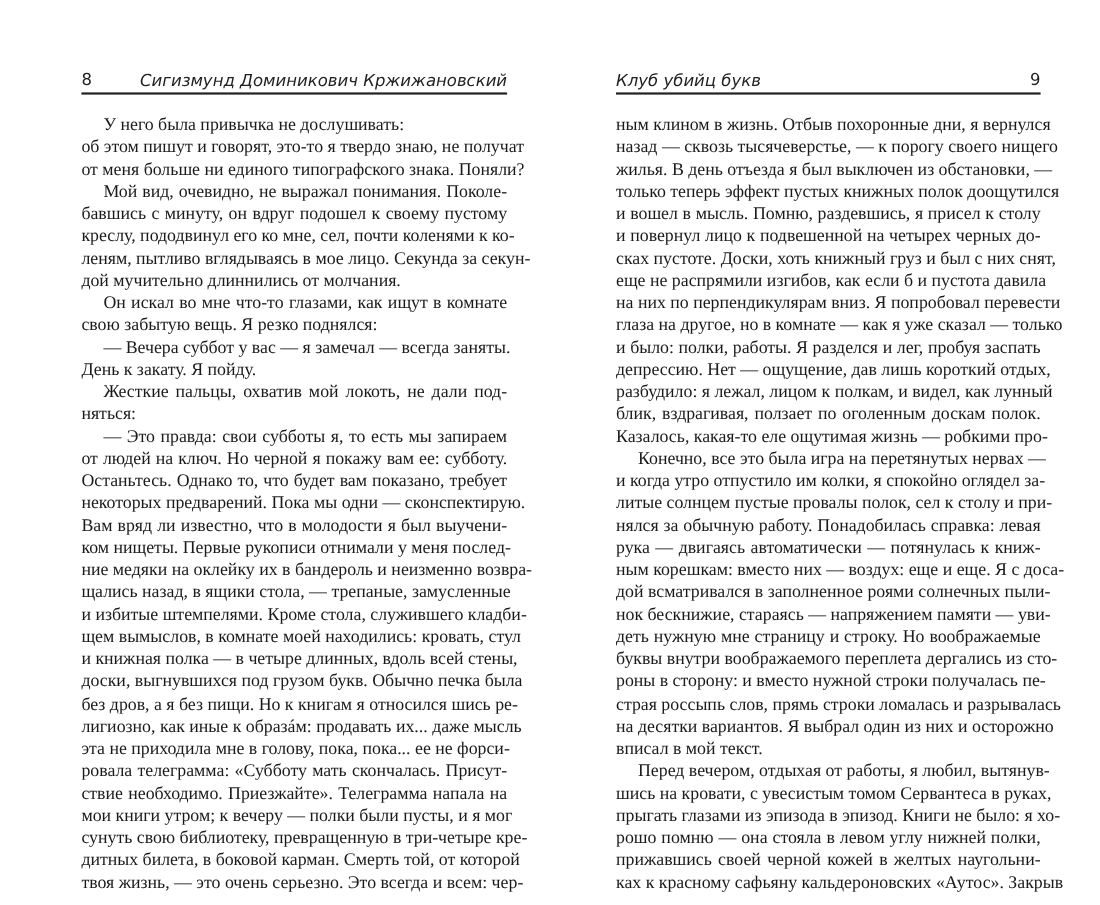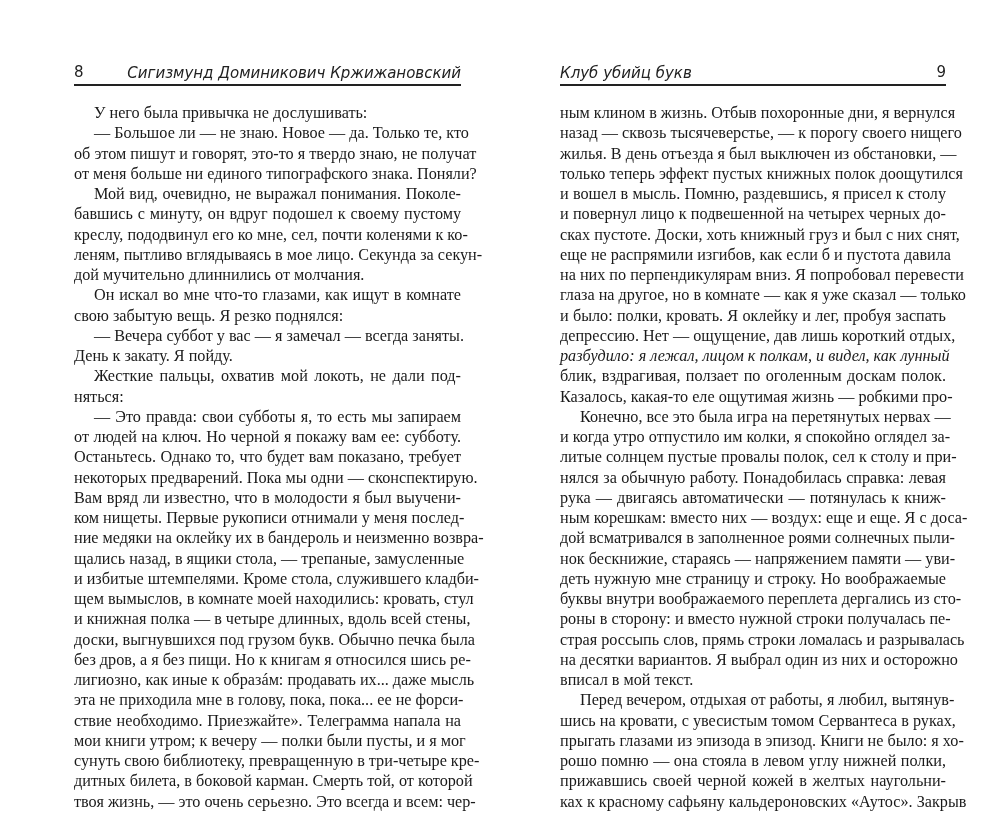--- a/index.html
+++ b/index.html
@@ -34,21 +34,20 @@
 <div class="page left">
   <div class="running-head">
     <span class="folio">8</span>
     <span class="title">Сигизмунд Доминикович Кржижановский</span>
   </div>
   <div class="body-text" id="left-body">
       <p>
         <span class="line last" style="text-indent: 20px;">У него была привычка не дослушивать:</span>
       </p>
       <p>
-        <span class="line" style="text-indent: 20px;">— Большое ли — не знаю. Новое — да. Только те, кто</span>
         <span class="line" style="text-indent: 0px;">об этом пишут и говорят, это-то я твердо знаю, не получат</span>
         <span class="line last" style="text-indent: 0px;">от меня больше ни единого типографского знака. Поняли?</span>
       </p>
       <p>
         <span class="line" style="text-indent: 20px;">Мой вид, очевидно, не выражал понимания. Поколе-</span>
         <span class="line" style="text-indent: 0px;">бавшись с минуту, он вдруг подошел к своему пустому</span>
         <span class="line" style="text-indent: 0px;">креслу, пододвинул его ко мне, сел, почти коленями к ко-</span>
         <span class="line" style="text-indent: 0px;">леням, пытливо вглядываясь в мое лицо. Секунда за секун-</span>
         <span class="line last" style="text-indent: 0px;">дой мучительно длиннились от молчания.</span>
       </p>
@@ -73,20 +72,21 @@
         <span class="line" style="text-indent: 0px;">ком нищеты. Первые рукописи отнимали у меня послед-</span>
         <span class="line" style="text-indent: 0px;">ние медяки на оклейку их в бандероль и неизменно возвра-</span>
         <span class="line" style="text-indent: 0px;">щались назад, в ящики стола, — трепаные, замусленные</span>
         <span class="line" style="text-indent: 0px;">и избитые штемпелями. Кроме стола, служившего кладби-</span>
         <span class="line" style="text-indent: 0px;">щем вымыслов, в комнате моей находились: кровать, стул</span>
         <span class="line" style="text-indent: 0px;">и книжная полка — в четыре длинных, вдоль всей стены,</span>
         <span class="line" style="text-indent: 0px;">доски, выгнувшихся под грузом букв. Обычно печка была</span>
         <span class="line" style="text-indent: 0px;">без дров, а я без пищи. Но к книгам я относился шись ре-</span>
         <span class="line" style="text-indent: 0px;">лигиозно, как иные к образáм: продавать их... даже мысль</span>
         <span class="line" style="text-indent: 0px;">эта не приходила мне в голову, пока, пока... ее не форси-</span>
+        <span class="line" style="text-indent: 0px;">ровала телеграмма: «Субботу мать скончалась. Присут-</span>
         <span class="line" style="text-indent: 0px;">ствие необходимо. Приезжайте». Телеграмма напала на</span>
         <span class="line" style="text-indent: 0px;">мои книги утром; к вечеру — полки были пусты, и я мог</span>
         <span class="line" style="text-indent: 0px;">сунуть свою библиотеку, превращенную в три-четыре кре-</span>
         <span class="line" style="text-indent: 0px;">дитных билета, в боковой карман. Смерть той, от которой</span>
         <span class="line last" style="text-indent: 0px;">твоя жизнь, — это очень серьезно. Это всегда и всем: чер-</span>
       </p>
     </div>
 </div>
 
 <div class="page right">
@@ -99,23 +99,23 @@
         <span class="line" style="text-indent: 0px;">ным клином в жизнь. Отбыв похоронные дни, я вернулся</span>
         <span class="line" style="text-indent: 0px;">назад — сквозь тысячеверстье, — к порогу своего нищего</span>
         <span class="line" style="text-indent: 0px;">жилья. В день отъезда я был выключен из обстановки, —</span>
         <span class="line" style="text-indent: 0px;">только теперь эффект пустых книжных полок доощутился</span>
         <span class="line" style="text-indent: 0px;">и вошел в мысль. Помню, раздевшись, я присел к столу</span>
         <span class="line" style="text-indent: 0px;">и повернул лицо к подвешенной на четырех черных до-</span>
         <span class="line" style="text-indent: 0px;">сках пустоте. Доски, хоть книжный груз и был с них снят,</span>
         <span class="line" style="text-indent: 0px;">еще не распрямили изгибов, как если б и пустота давила</span>
         <span class="line" style="text-indent: 0px;">на них по перпендикулярам вниз. Я попробовал перевести</span>
         <span class="line" style="text-indent: 0px;">глаза на другое, но в комнате — как я уже сказал — только</span>
-        <span class="line" style="text-indent: 0px;">и было: полки, кровать. Я оклейку и лег, пробуя заспать</span>
+        <span class="line" style="text-indent: 0px;">и было: полки, работы. Я разделся и лег, пробуя заспать</span>
         <span class="line" style="text-indent: 0px;">депрессию. Нет — ощущение, дав лишь короткий отдых,</span>
-        <span class="line" style="text-indent: 0px; font-style: italic;">разбудило: я лежал, лицом к полкам, и видел, как лунный</span>
+        <span class="line" style="text-indent: 0px;">разбудило: я лежал, лицом к полкам, и видел, как лунный</span>
         <span class="line" style="text-indent: 0px;">блик, вздрагивая, ползает по оголенным доскам полок.</span>
         <span class="line" style="text-indent: 0px;">Казалось, какая-то еле ощутимая жизнь — робкими про-</span>
       </p>
       <p>
         <span class="line" style="text-indent: 20px;">Конечно, все это была игра на перетянутых нервах —</span>
         <span class="line" style="text-indent: 0px;">и когда утро отпустило им колки, я спокойно оглядел за-</span>
         <span class="line" style="text-indent: 0px;">литые солнцем пустые провалы полок, сел к столу и при-</span>
         <span class="line" style="text-indent: 0px;">нялся за обычную работу. Понадобилась справка: левая</span>
         <span class="line" style="text-indent: 0px;">рука — двигаясь автоматически — потянулась к книж-</span>
         <span class="line" style="text-indent: 0px;">ным корешкам: вместо них — воздух: еще и еще. Я с доса-</span>

